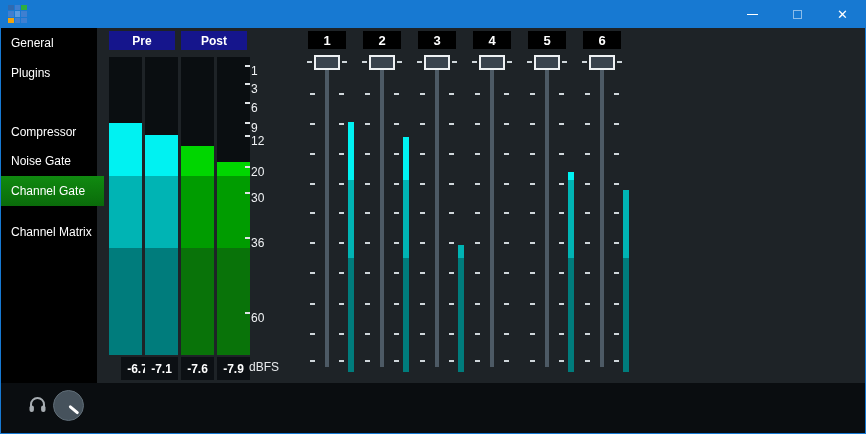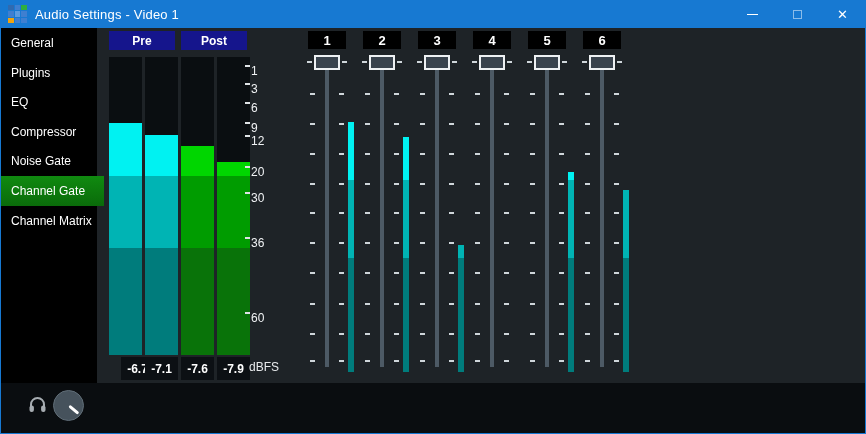--- a/index.html
+++ b/index.html
@@ -71,42 +71,40 @@
         <span style="background: rgb(47, 106, 176);"></span>
         <span style="background: rgb(63, 127, 208);"></span>
         <span style="background: rgb(47, 174, 63);"></span>
         <span style="background: rgb(63, 127, 208);"></span>
         <span style="background: rgb(91, 155, 224);"></span>
         <span style="background: rgb(63, 127, 208);"></span>
         <span style="background: rgb(240, 164, 16);"></span>
         <span style="background: rgb(63, 127, 208);"></span>
         <span style="background: rgb(63, 127, 208);"></span>
       </div>
-    <div class="title-text">Audio Settings - Video 1</div>
     <div class="win-btns">
       <div class="win-btn">
           <span class="glyph-min"></span>
         </div>
       <div class="win-btn">
           <span class="glyph-max"></span>
         </div>
       <div class="win-btn">
           <span class="glyph-close">✕</span>
         </div>
     </div>
   </div>
 
   <div class="sidebar">
       <div class="side-item" style="top: 29.6px;">Plugins</div>
       <div class="side-item" style="top: 0px;">General</div>
-      <div class="side-item" style="top: 59.2px;">EQ</div>
       <div class="side-item" style="top: 88.8px;">Compressor</div>
       <div class="side-item" style="top: 118.4px;">Noise Gate</div>
       <div class="side-item selected" style="top: 148px;">Channel Gate</div>
-      <div class="side-item" style="top: 178px;">Channel Matrix</div>
+      <div class="side-item" style="top: 189px;">Channel Matrix</div>
     </div>
 
   <div class="panel">
       <div class="grp-label" style="left: 12px;">Pre</div>
       <div class="meter-col" style="left: 12px; width: 33px; background: linear-gradient(rgb(0, 242, 242) 0px, rgb(0, 242, 242) 119px, rgb(0, 180, 180) 119px, rgb(0, 180, 180) 191px, rgb(0, 124, 124) 191px, rgb(0, 124, 124) 100%);">
         <div class="empty" style="height: 66px;"></div>
       </div>
       <div class="val-box" style="left: 24px; width: 33px;">-6.7</div>
       <div class="meter-col" style="left: 48px; width: 33px; background: linear-gradient(rgb(0, 242, 242) 0px, rgb(0, 242, 242) 119px, rgb(0, 180, 180) 119px, rgb(0, 180, 180) 191px, rgb(0, 124, 124) 191px, rgb(0, 124, 124) 100%);">
         <div class="empty" style="height: 78px;"></div>

